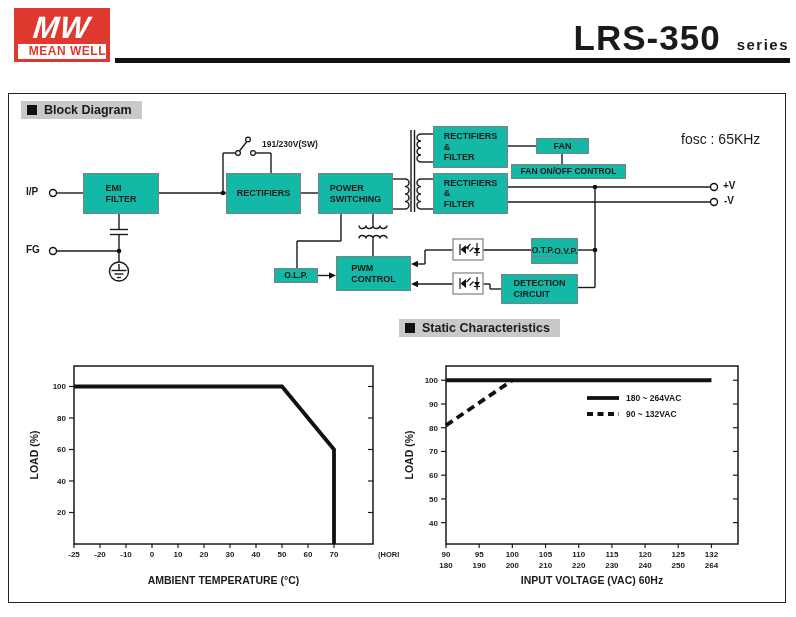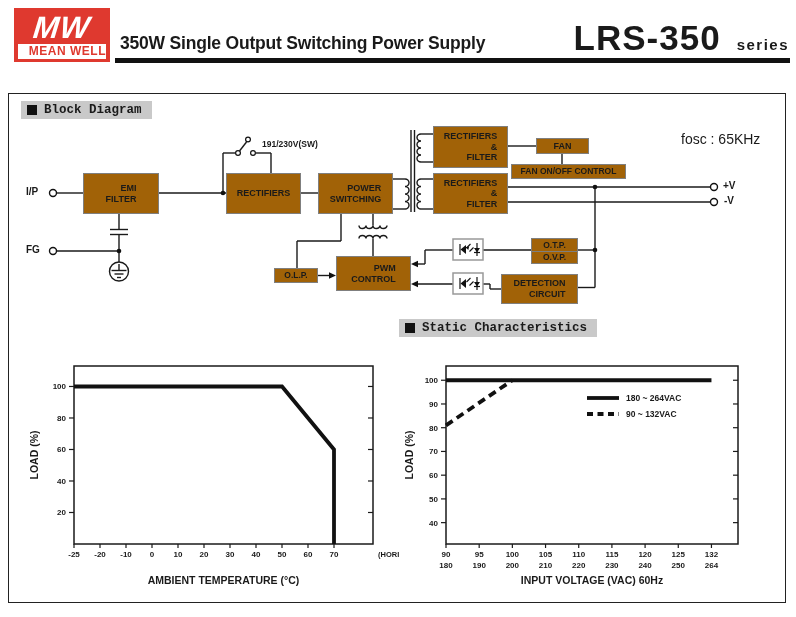--- a/index.html
+++ b/index.html
@@ -14,46 +14,45 @@
              letter-spacing:.5px;}
   .doc-title{position:absolute;left:120px;top:33px;font-size:17.5px;font-weight:bold;letter-spacing:-.2px;}
   .model-wrap{position:absolute;right:7px;top:18px;display:flex;align-items:baseline;gap:16px;}
   .model-big{font-size:35px;font-weight:bold;letter-spacing:1px;}
   .model-series{font-size:15px;font-weight:bold;letter-spacing:1.5px;}
   .title-rule{position:absolute;left:115px;top:58px;width:675px;height:5px;background:#111;}
   
   .frame{position:absolute;left:8px;top:93px;width:778px;height:510px;border:1.6px solid #222;box-sizing:border-box;}
   
   .sec-h{position:absolute;display:flex;align-items:center;gap:7px;background:#c9c9c9;
-         padding:2px 10px 2px 6px;font-weight:bold;font-size:12.5px;white-space:nowrap;font-family:Liberation Mono, monospace;}
+         padding:2px 10px 2px 6px;font-weight:bold;font-size:12.5px;white-space:nowrap;}
   .sq{width:10px;height:10px;background:#111;flex:0 0 auto;}
   
   .bd-svg{position:absolute;left:0;top:0;width:778px;height:225px;}
-  .bd-box{position:absolute;border:1.4px solid #7f7f7f;background:#a16207;box-sizing:border-box;
-          display:flex;align-items:center;justify-content:center;text-align:right;
+  .bd-box{position:absolute;border:1.4px solid #7f7f7f;background:#14b8a6;box-sizing:border-box;
+          display:flex;align-items:center;justify-content:center;text-align:left;
           font-weight:bold;font-size:9px;line-height:1.18;white-space:pre-line;z-index:2;}
   .bd-box.small{font-size:8.5px;}
-  .otpovp{flex-direction:column;padding:0;}
+  .otpovp{padding:0;}
   .otpovp .cell{flex:1;width:100%;display:flex;align-items:center;justify-content:center;font-size:8.5px;}
   .otpovp .cell:first-child{border-bottom:1.4px solid #7f7f7f;}
   .term-label{position:absolute;font-weight:bold;font-size:10px;z-index:2;}
   .annot{position:absolute;font-size:8.5px;font-weight:bold;z-index:2;}
   .annot.light{font-weight:normal;font-size:14px;}
   .chart{position:absolute;}
 </style>
 </head>
 <body>
 
 <div class="page">
 
   <div class="logo">
     <div class="logo-mw">MW</div>
     <div class="logo-name">MEAN WELL</div>
   </div>
-  <div class="doc-title">350W Single Output Switching Power Supply</div>
   <div class="model-wrap">
     <span class="model-big">LRS-350</span>
     <span class="model-series">series</span>
   </div>
   <div class="title-rule"></div>
 
   <div class="frame">
 
     <div class="sec-h" style="left:12px;top:7px">
       <span class="sq"></span>

